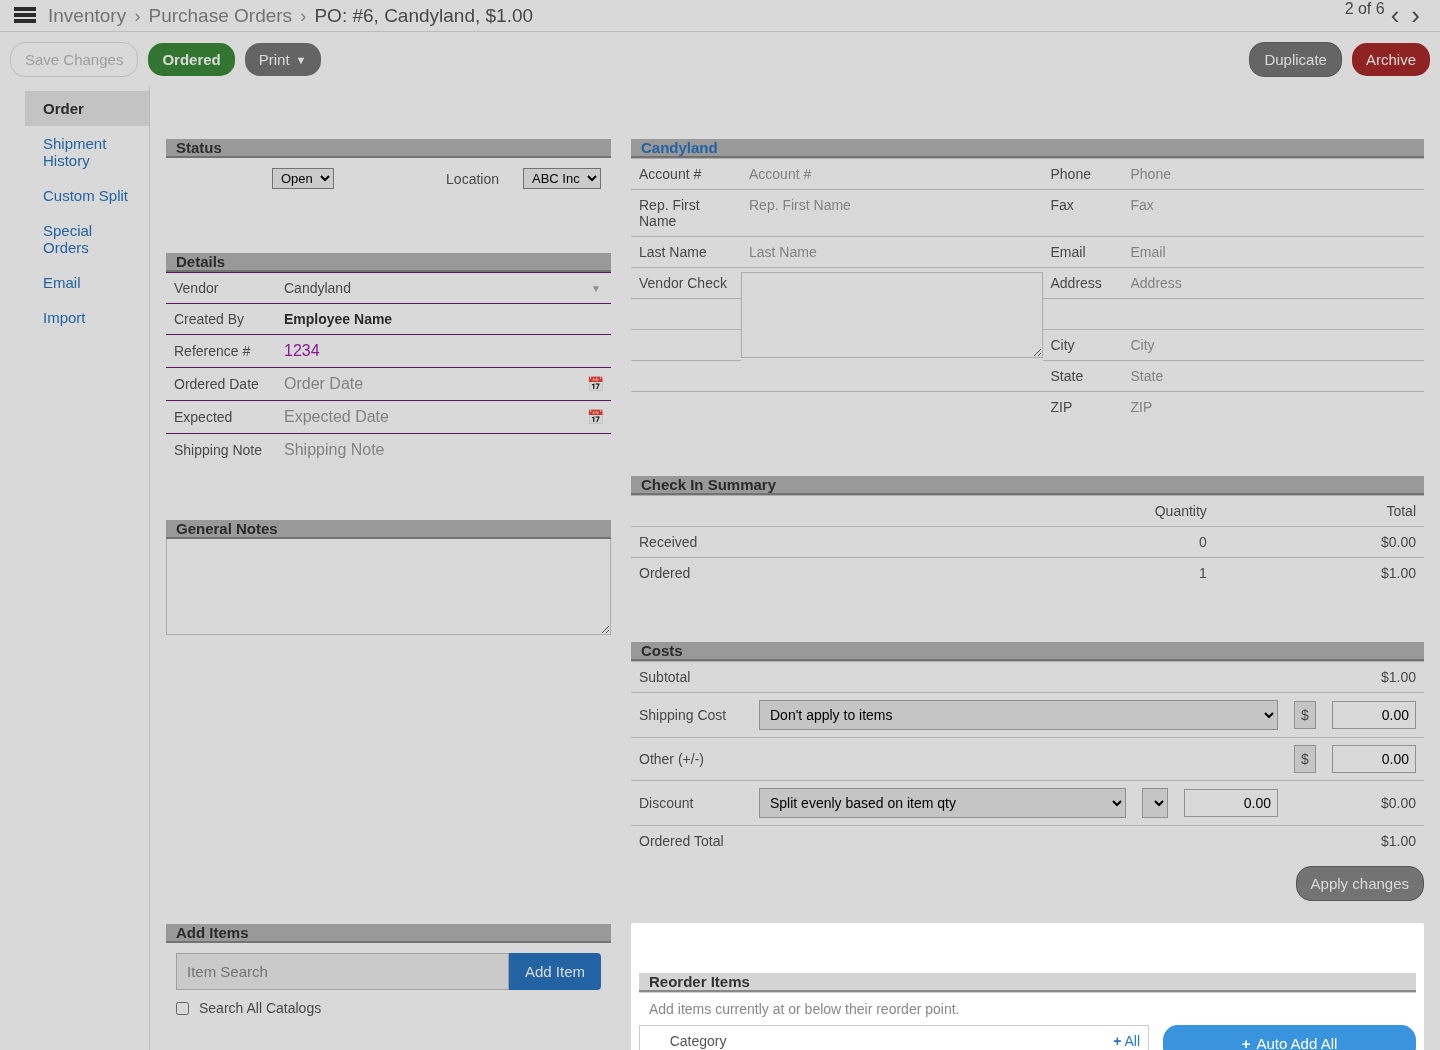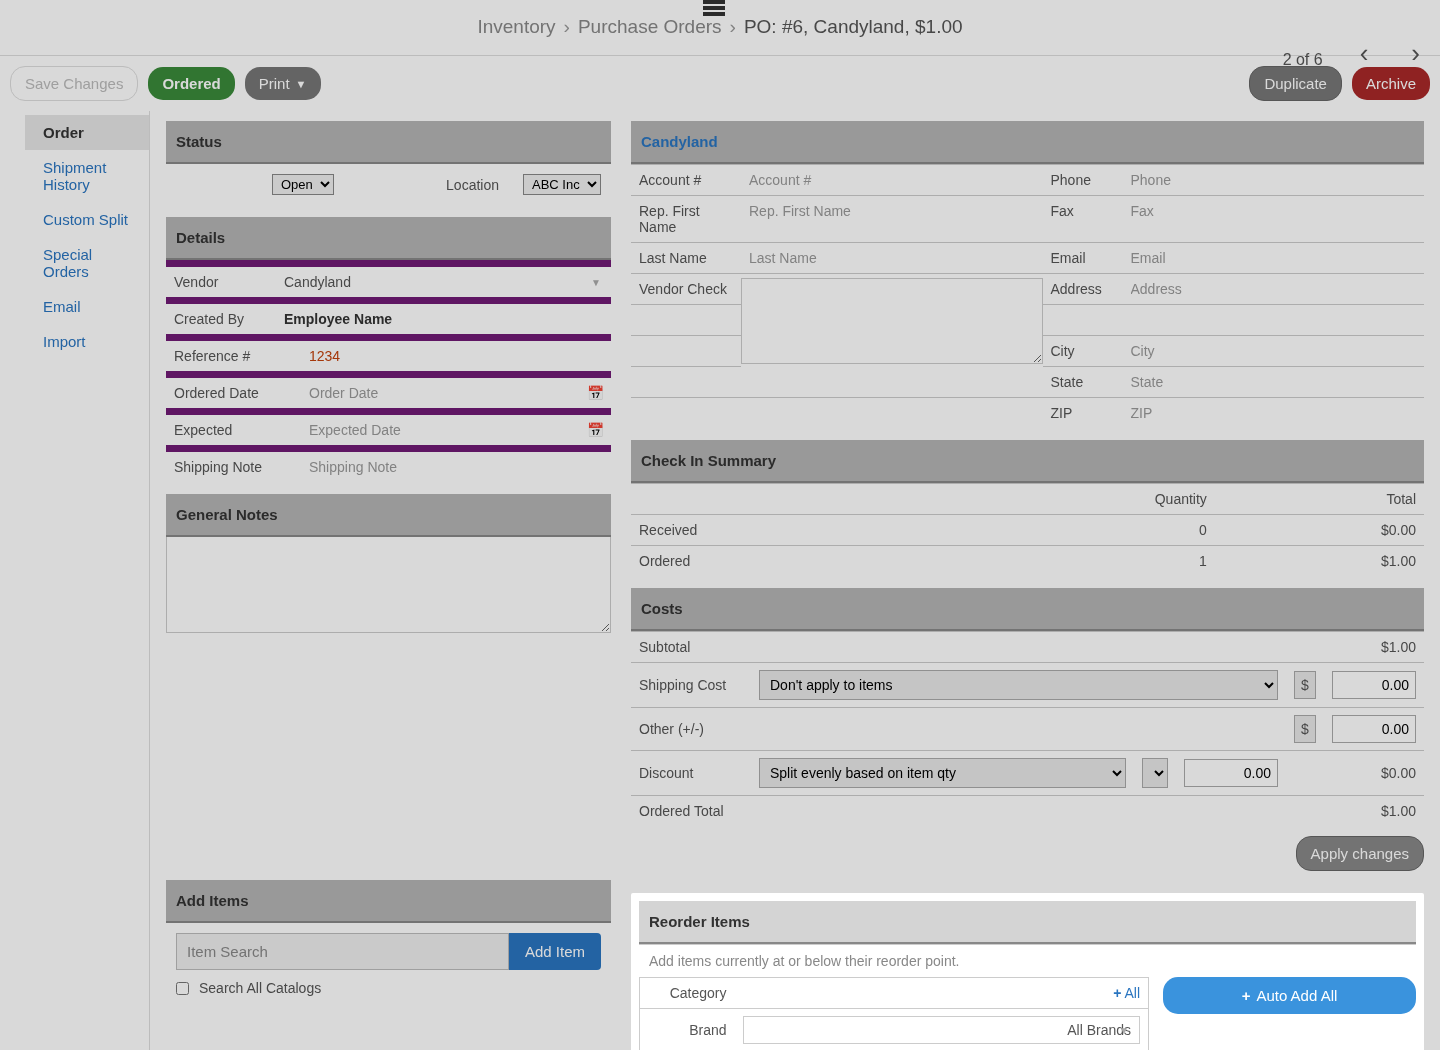--- a/index.html
+++ b/index.html
@@ -1,25 +1,25 @@
 <!DOCTYPE html>
 <html><head>
 <meta charset="utf-8">
 <style>
 * { box-sizing: border-box; margin: 0; padding: 0; }
 body { font-family: -apple-system, "Helvetica Neue", Arial, sans-serif; font-size: 14px; color: #444; background: #fff; width: 1440px; height: 1050px; position: relative; }
 .dim-overlay { position: absolute; inset: 0; background: rgba(0,0,0,0.15); pointer-events: none; z-index: 5; }
 
-.topbar { display: flex; align-items: center; height: 56px; padding: 0 14px; border-bottom: 1px solid #ddd; flex-direction: column; }
+.topbar { display: flex; align-items: center; height: 32px; padding: 0 14px; border-bottom: 1px solid #ddd; }
 .store-icon { width: 22px; height: 18px; margin-right: 12px; }
 .store-icon div { background:#333; }
 .breadcrumb { display: flex; align-items: center; font-size: 19px; color: #888; }
 .breadcrumb .chev { margin: 0 8px; color: #999; }
 .breadcrumb .current { color: #555; text-align: center; }
-.pager { margin-left: auto; display: flex; align-items: flex-end; color: #555; font-size: 16px; gap: 31px; }
+.pager { margin-left: auto; display: flex; align-items: flex-start; color: #555; font-size: 16px; }
 .pager-arrow { font-size: 26px; color: #555; padding: 0 6px; cursor: pointer; }
 
 .actionbar { display: flex; align-items: center; padding: 10px 10px; gap: 10px; }
 .btn { border-radius: 15px; padding: 8px 14px; font-size: 15px; border: none; cursor: pointer; display: inline-flex; align-items: center; gap: 6px; }
 .btn-disabled { background: #fff; color: #bbb; border: 1px solid #ddd; }
 .btn-green { background: #3a8a3a; color: #fff; font-weight: 600; }
 .btn-grey { background: #767676; color: #fff; }
 .btn-dark { background: #777; color: #fff; border: 1px solid #666; }
 .btn-red { background: #a82828; color: #fff; }
 .btn-blue { background: #2a75c0; color: #fff; }
@@ -28,31 +28,31 @@
 .main { display: flex; }
 .sidebar { width: 150px; border-right: 1px solid #ddd; padding-top: 4px; }
 .sidebar-item { padding: 9px 18px; font-size: 15px; color: #2a75c0; cursor: pointer; margin-left: 25px; }
 .sidebar-item.active { background: #e5e5e5; color: #333; font-weight: 600; }
 .content { flex: 1; padding: 10px 16px; display: flex; gap: 20px; }
 .col { display: flex; flex-direction: column; gap: 12px; }
 .col-left { width: 445px; }
 .col-right { flex: 1; }
 
 .panel { }
-.panel-header { background: #b4b4b4; color: #333; font-weight: 600; padding: 12px 10px; border-bottom: 2px solid #888; font-size: 15px; }
+.panel-header { background: #b4b4b4; color: #333; font-weight: 600; padding: 0 10px; border-bottom: 2px solid #888; font-size: 15px; margin-top: 42px; }
 .panel-header.light { background: #d4d4d4; }
 
 .status-row { display: flex; align-items: center; padding: 10px 10px; gap: 24px; }
 .status-row select { font-size: 13px; padding: 1px 4px; }
 .status-label { color: #555; font-size: 14px; }
 
 .dtable { width: 100%; border-collapse: collapse; }
-.dtable td { border-top: 7px solid #701a75; padding: 7px 8px; vertical-align: middle; font-size: 14px; color: #555; }
+.dtable td { border-top: 1px solid #701a75; padding: 7px 8px; vertical-align: middle; font-size: 14px; color: #555; }
 .dtable td:first-child { width: 110px; white-space: nowrap; }
-.dtable input[type=text] { width: 100%; border: none; background: transparent; font-size: 14px; color: #c2410c; outline: none; margin-left: 25px; }
+.dtable input[type=text] { width: 100%; border: none; background: transparent; font-size: 16px; color: #a21caf; outline: none; }
 .dtable input::placeholder { color: #999; }
 .strong { font-weight: 600; color: #333; }
 .date-cell { position: relative; }
 .cal-icon { position: absolute; right: 6px; top: 50%; transform: translateY(-50%); color: #aaa; font-size: 14px; }
 .dropdown-cell { position: relative; }
 .dd-caret { position: absolute; right: 10px; top: 50%; transform: translateY(-50%); color: #aaa; font-size: 10px; }
 
 .notes-area { width: 100%; height: 96px; border: 1px solid #ccc; border-top: none; resize: both; padding: 6px; font-family: inherit; font-size: 14px; }
 
 .vendor-link { color: #2a75c0; font-weight: 600; }

